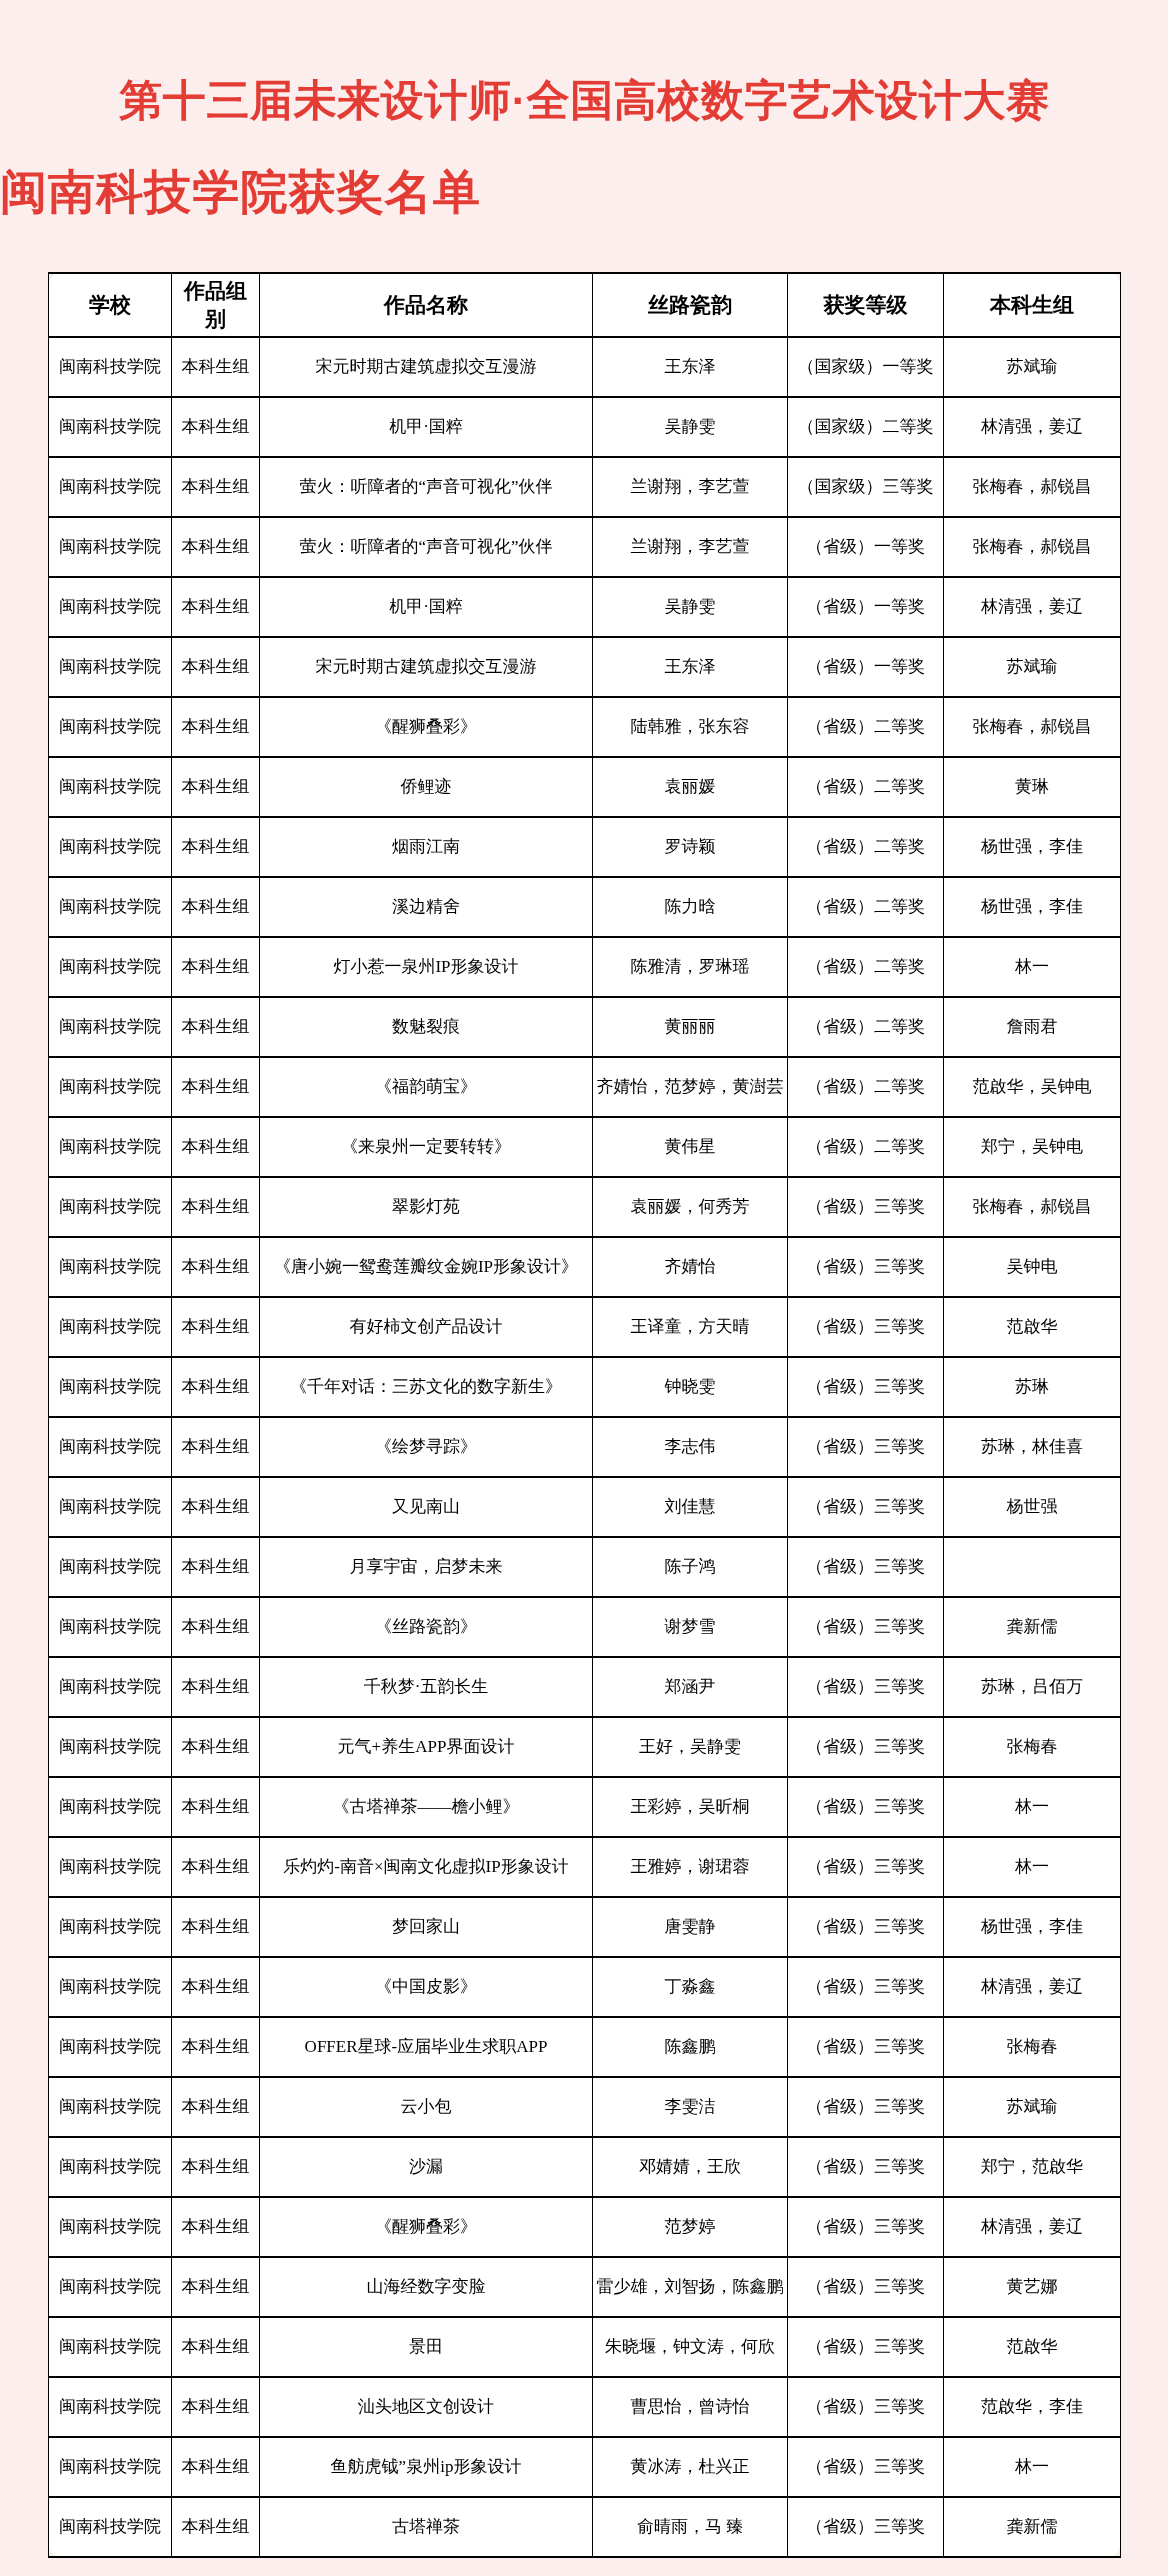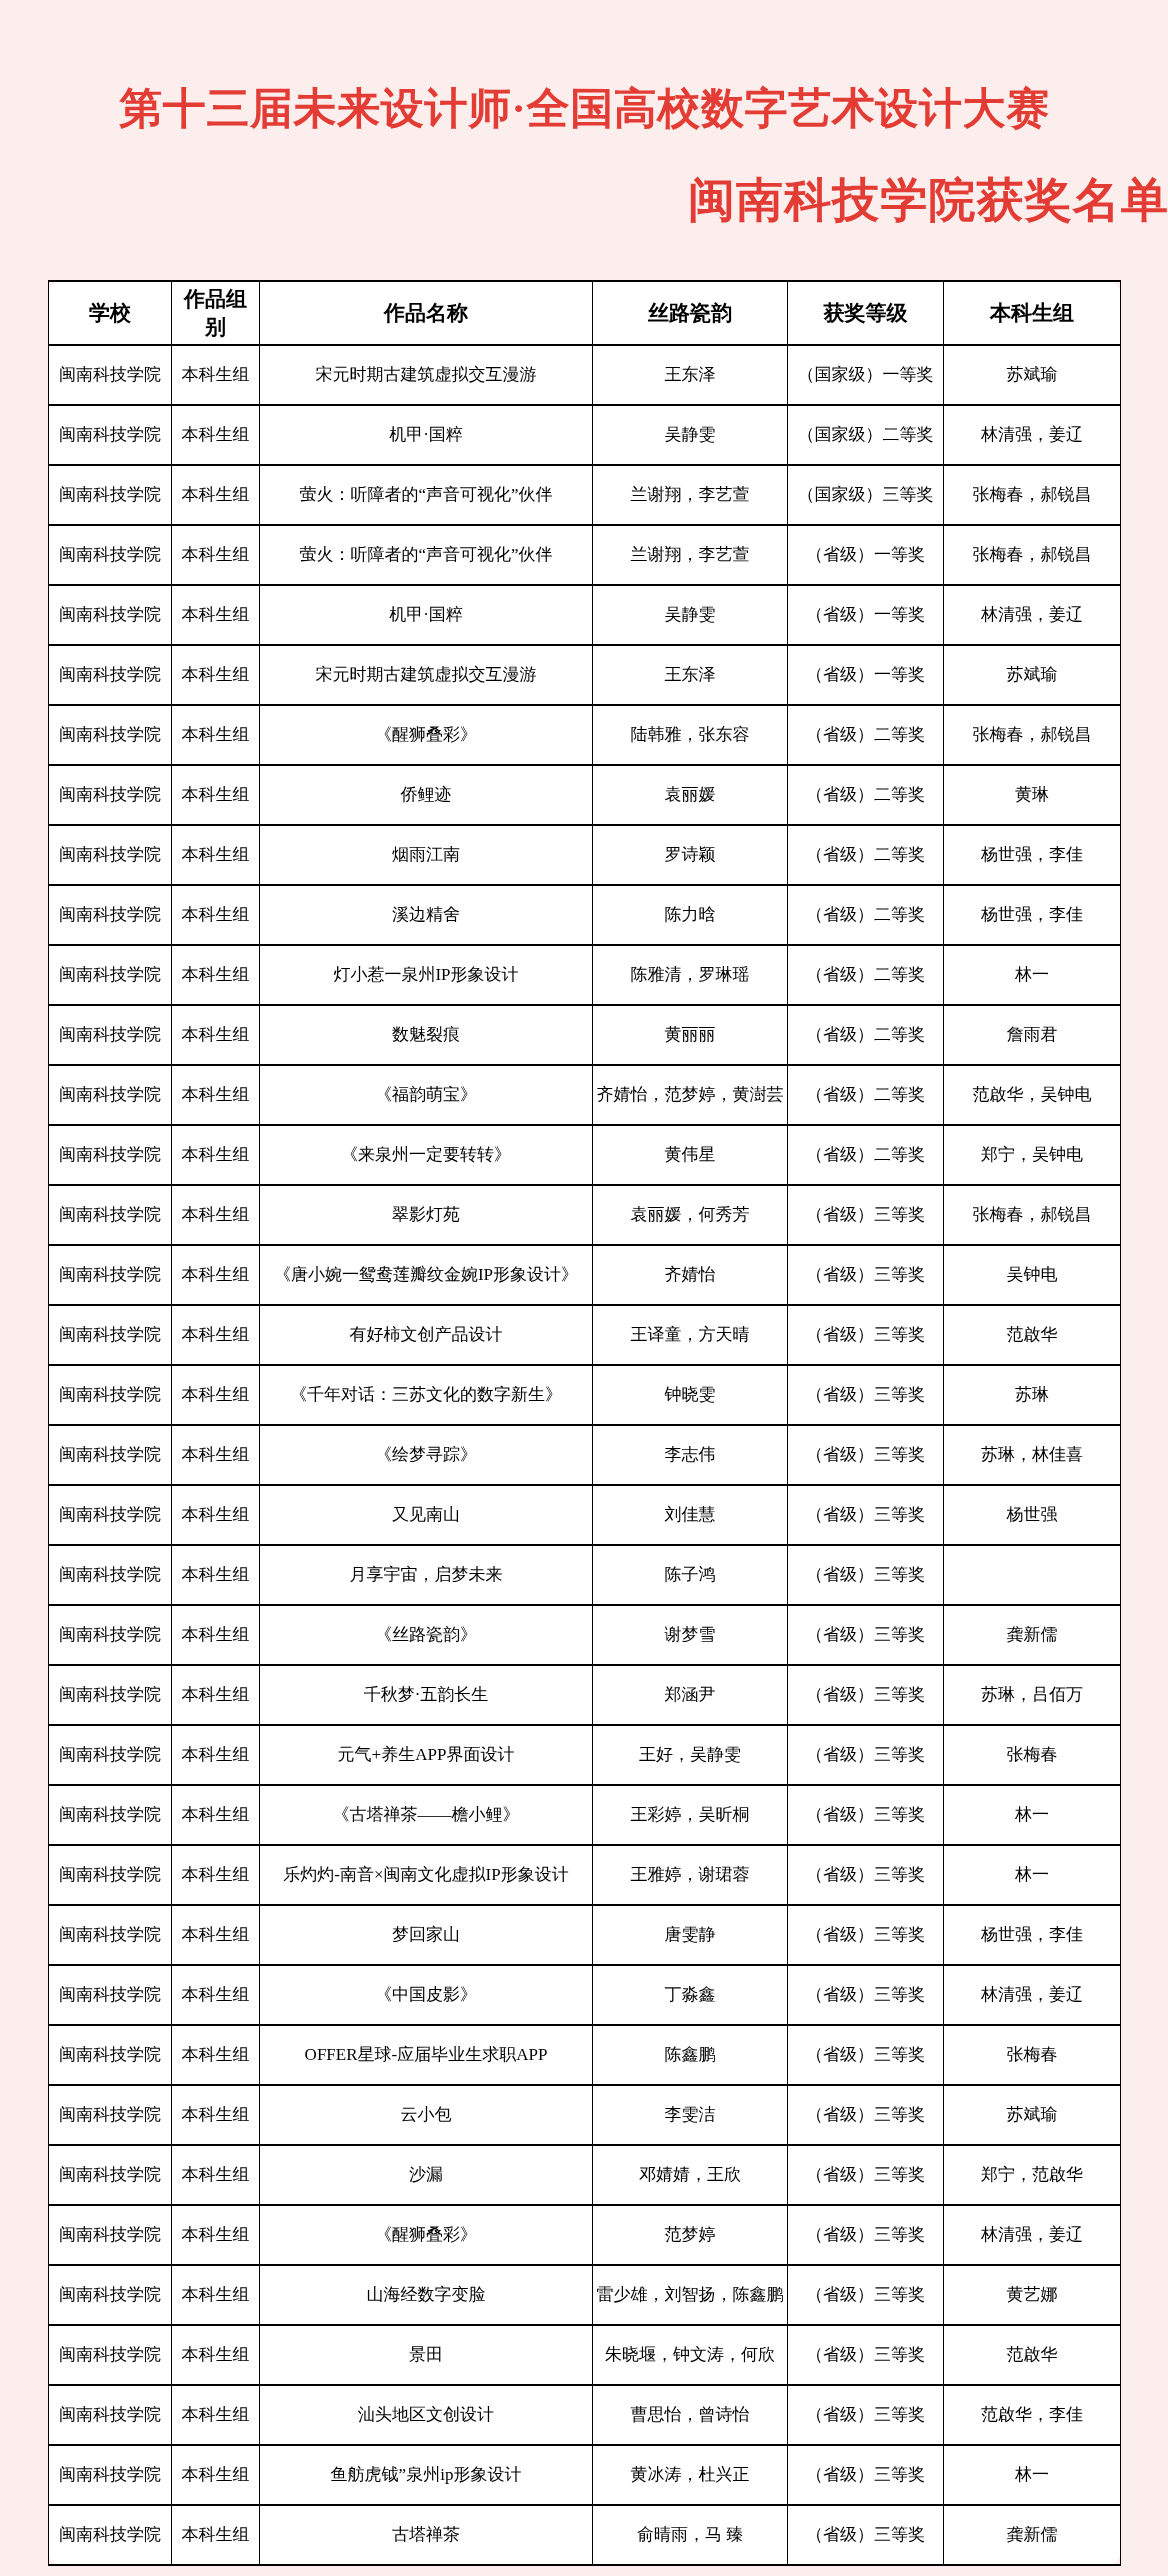--- a/index.html
+++ b/index.html
@@ -3,32 +3,32 @@
 <meta charset="utf-8">
 <style>
   html, body { margin: 0; padding: 0; }
   body {
     width: 1169px;
     height: 2576px;
     background: #fdeeee;
     font-family: "Liberation Serif", "DejaVu Serif", serif;
   }
   .title-line1 {
-    margin: 8px;
+    margin: 0;
     padding-top: 72px;
     text-align: center;
     color: #e23c34;
-    font-family: Liberation Serif, serif;
+    font-family: Liberation Sans, sans-serif;
     font-weight: bold;
     font-size: 43px;
     letter-spacing: 0.6px;
   }
   .title-line2 {
     margin: 31px 0 0 0;
-    text-align: right;
+    text-align: left;
     color: #e23c34;
     font-family: "Liberation Sans", "DejaVu Sans", sans-serif;
     font-weight: bold;
     font-size: 47px;
     letter-spacing: 1.1px;
   }
   table.awards {
     width: 1072px;
     margin: 48px auto 0 auto;
     border-collapse: collapse;

